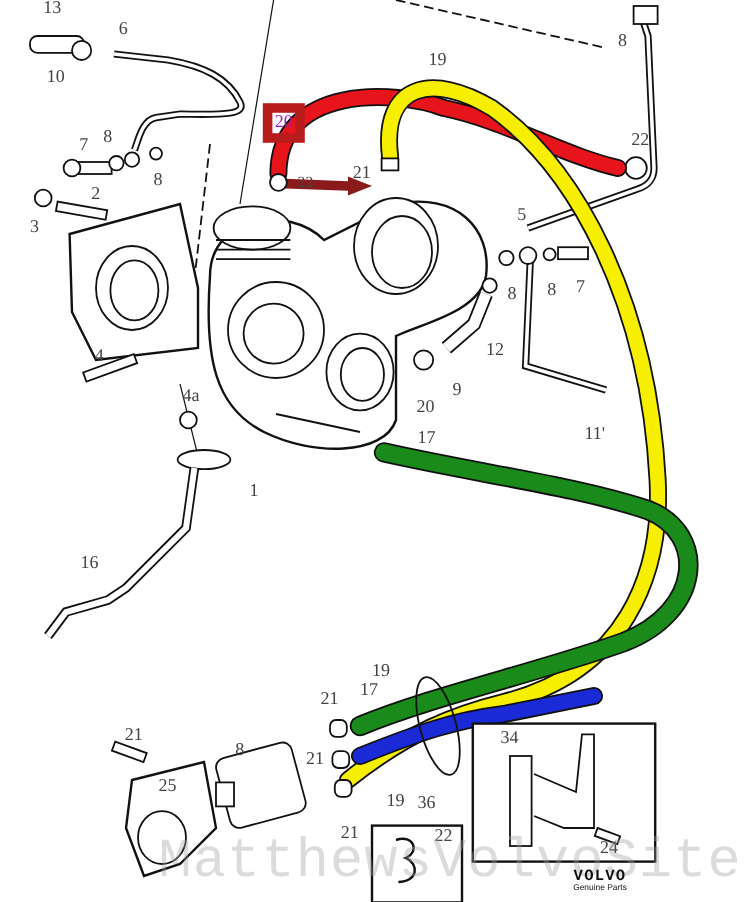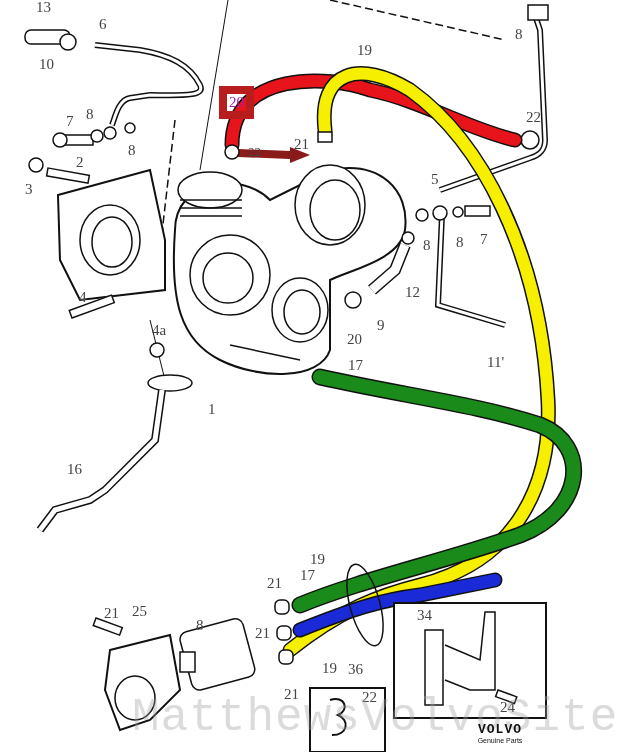--- a/index.html
+++ b/index.html
@@ -159,21 +159,21 @@
   <span class="callout" style="left:208px;top:402px">1</span>
   <span class="callout" style="left:67px;top:462px">16</span>
   <span class="callout" style="left:310px;top:552px">19</span>
   <span class="callout" style="left:300px;top:568px">17</span>
   <span class="callout" style="left:267px;top:576px">21</span>
   <span class="callout" style="left:255px;top:626px">21</span>
   <span class="callout" style="left:284px;top:687px">21</span>
   <span class="callout" style="left:322px;top:661px">19</span>
   <span class="callout" style="left:348px;top:662px">36</span>
   <span class="callout" style="left:104px;top:606px">21</span>
-  <span class="callout" style="left:132px;top:604px">25</span>
+  <span class="callout" style="left:132px;top:648px">25</span>
   <span class="callout" style="left:196px;top:618px">8</span>
   <span class="callout" style="left:417px;top:608px">34</span>
   <span class="callout" style="left:500px;top:700px">24</span>
   <span class="callout" style="left:362px;top:690px">22</span>
 
   <div class="watermark">MatthewsVolvoSite</div>
 
   <div class="brand">
     <div class="logo">VOLVO</div>
     <div class="sub">Genuine Parts</div>

